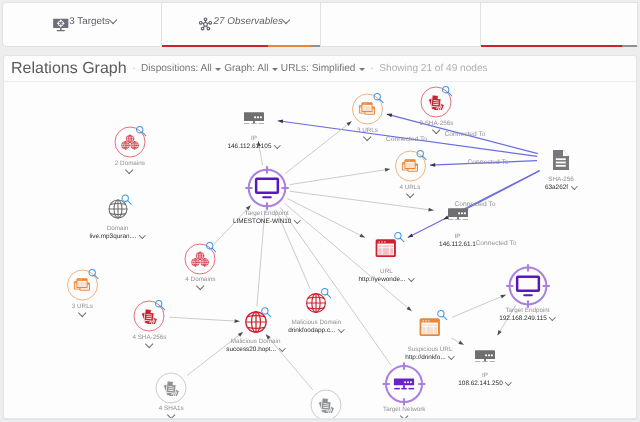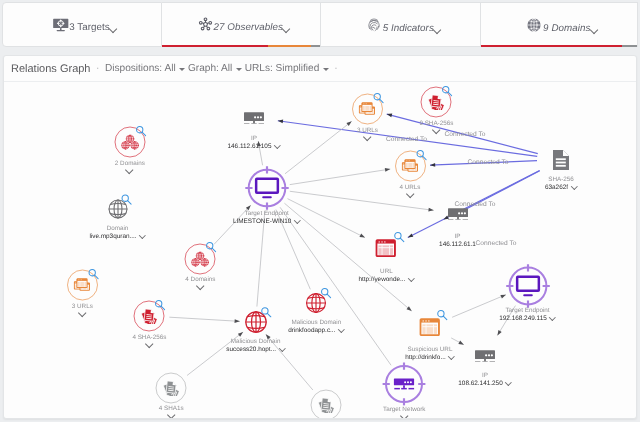--- a/index.html
+++ b/index.html
@@ -6,35 +6,35 @@
   body{width:640px;height:422px;background:#eceef0;font-family:"Liberation Sans",sans-serif;overflow:hidden;text-rendering:geometricPrecision;}
   .app{position:absolute;left:0;top:0;width:640px;height:422px;background:#eceef0;}
   *{-webkit-font-smoothing:antialiased;}
 
   
   .tabbar{position:absolute;left:2px;top:2px;width:636px;height:45px;display:flex;}
   .tab{position:relative;height:45px;background:#fdfdfd;border:1px solid #e0e2e4;
        display:flex;align-items:center;justify-content:center;box-sizing:border-box;}
   .tab:not(:first-child){border-left:none;font-style:italic;}
   .tab.first{border-radius:4px 0 0 4px;}
-  .tab-inner{display:flex;align-items:flex-end;gap:0;padding-left:6px;}
+  .tab-inner{display:flex;align-items:flex-start;gap:0;padding-left:6px;}
   .tab-label{font-size:9.8px;color:#5e6069;letter-spacing:.05px;}
   .tab-underline{position:absolute;left:0;right:0;bottom:-1px;height:2.5px;display:flex;}
   .ticon{display:flex;align-items:center;}
   .chev{display:inline-block;width:8px;height:8px;position:relative;}
   .chev::before{content:"";position:absolute;left:0.5px;top:1px;width:5px;height:5px;
     border-right:1.3px solid #6b6b6e;border-bottom:1.3px solid #6b6b6e;transform:rotate(45deg);}
 
   
   .panel{position:absolute;left:3px;top:55px;width:634px;height:364px;background:#fdfdfd;
          border:1px solid #e3e5e7;border-radius:3px;box-sizing:border-box;
          box-shadow:0 1px 2px rgba(0,0,0,0.06);overflow:hidden;}
   .panel-head{position:absolute;left:0;top:0;width:100%;height:26px;border-bottom:1px solid #eceef0;
       display:flex;align-items:center;box-sizing:border-box;padding-left:7px;}
-  .ph-title{font-size:11px;color:#5b5b5e;}
+  .ph-title{font-size:16px;color:#5b5b5e;}
   .ph-dot{font-size:10.3px;color:#a8a8ab;margin:0 5.5px;position:relative;top:-0.5px;}
   .ph-item{font-size:10.1px;color:#76767a;display:inline-flex;align-items:center;}
   .caret{display:inline-block;width:0;height:0;border-left:3.2px solid transparent;border-right:3.2px solid transparent;
       border-top:3.6px solid #76767a;margin-left:3.4px;position:relative;top:1px;}
   .ph-showing{font-size:10.1px;color:#b0b0b3;}
 
   .graph{position:absolute;left:0;top:26px;width:100%;height:336px;overflow:hidden;}
   svg.edges{position:absolute;left:0;top:0;width:634px;height:336px;}
   .nodes{position:absolute;left:0;top:0;width:634px;height:336px;}
   .node{position:absolute;transform:translate(-50%,-50%);width:0;height:0;}
@@ -98,60 +98,24 @@
         <i class="chev"></i>
       </div>
       <div class="tab-underline">
         <div style="flex:108;background:#cf2030"></div>
           <div style="flex:43;background:#e8873a"></div>
           <div style="flex:9;background:#8e9193"></div>
       </div>
     </div>
 
     <div class="tab" style="width:159.5px">
-      <div class="tab-inner">
-        <span class="ticon">
-          <svg width="18" height="18" viewBox="0 0 34 34">
-            <g stroke="#7a7b84" stroke-width="1.55" fill="none" stroke-linecap="round">
-              <path d="M10.2 8.1a11 11 0 0 1 13.6 0"></path>
-              <path d="M8.6 11.1a13 13 0 0 1 16.8 0"></path>
-              <path d="M7.2 17.4a10.1 10.1 0 0 1 1.8-5.3"></path>
-              <path d="M26.6 20.5a9.8 9.8 0 0 0-16.1-9.5"></path>
-              <path d="M8.6 23.8a10.3 10.3 0 0 1-1.3-5.1"></path>
-              <path d="M23.0 25.6a8.9 8.9 0 0 0 2.8-6.6"></path>
-              <path d="M12.2 26.8a8.4 8.4 0 0 1-2.9-6.6 8.2 8.2 0 0 1 13.9-5.7"></path>
-              <path d="M19.2 27.6a6.4 6.4 0 0 0 3.7-7.0"></path>
-              <path d="M15.3 26.6a5.4 5.4 0 0 1-3.1-5.4 5.3 5.3 0 0 1 8.4-3.7"></path>
-              <path d="M18.7 23.6a3 3 0 0 0-4-2.2"></path>
-            </g>
-          </svg>
-        </span>
-        <span class="tab-label">5 Indicators</span>
-        <i class="chev"></i>
-      </div>
       <div class="tab-underline"></div>
     </div>
 
     <div class="tab" style="width:157.5px">
-      <div class="tab-inner">
-        <span class="ticon">
-          <svg width="18" height="18" viewBox="0 0 36 36">
-            <circle cx="18" cy="18" r="13.2" fill="#757680"></circle>
-            <g stroke="#fdfdfd" stroke-width="1.45" fill="none" stroke-linecap="round">
-              <ellipse cx="18" cy="18" rx="6.1" ry="13.2"></ellipse>
-              <path d="M18 4.8v26.4"></path>
-              <path d="M7.6 9.7a22 22 0 0 0 20.8 0"></path>
-              <path d="M5.1 18h25.8"></path>
-              <path d="M7.6 26.3a22 22 0 0 1 20.8 0"></path>
-            </g>
-          </svg>
-        </span>
-        <span class="tab-label">9 Domains</span>
-        <i class="chev"></i>
-      </div>
       <div class="tab-underline">
         <div style="flex:141;background:#cf2030"></div>
           <div style="flex:15;background:#8e9193"></div>
       </div>
     </div>
   </div>
 
   <div class="panel">
     <div class="panel-head">
       <span class="ph-title">Relations Graph</span>
@@ -164,20 +128,21 @@
       <span class="ph-item">
           <span>Graph: All</span>
           <i class="caret"></i>
         </span>
       <span style="width:3px"></span>
       <span class="ph-item">
           <span>URLs: Simplified</span>
           <i class="caret"></i>
         </span>
       <span class="ph-dot">·</span>
+      <span class="ph-showing">Showing 21 of 49 nodes</span>
     </div>
     <div class="graph">
       <svg class="edges" id="edge-layer">
           <g>
             <line x1="533.223577219553" y1="74.4317099630786" x2="273.77642278044704" y2="38.768290036921385" stroke="#6b6ce0" stroke-width="1.2"></line>
             <path d="M0,0 L-5.2,-1.9 L-5.2,1.9 Z" fill="#33333f" transform="translate(273.78,38.77) rotate(-172.17)"></path>
           </g>
           <g>
             <line x1="533.782926681959" y1="71.61990900193862" x2="382.7475610983675" y2="32.06674249838447" stroke="#6b6ce0" stroke-width="1.2"></line>
             <path d="M0,0 L-5.2,-1.9 L-5.2,1.9 Z" fill="#33333f" transform="translate(382.75,32.07) rotate(-165.32)"></path>

